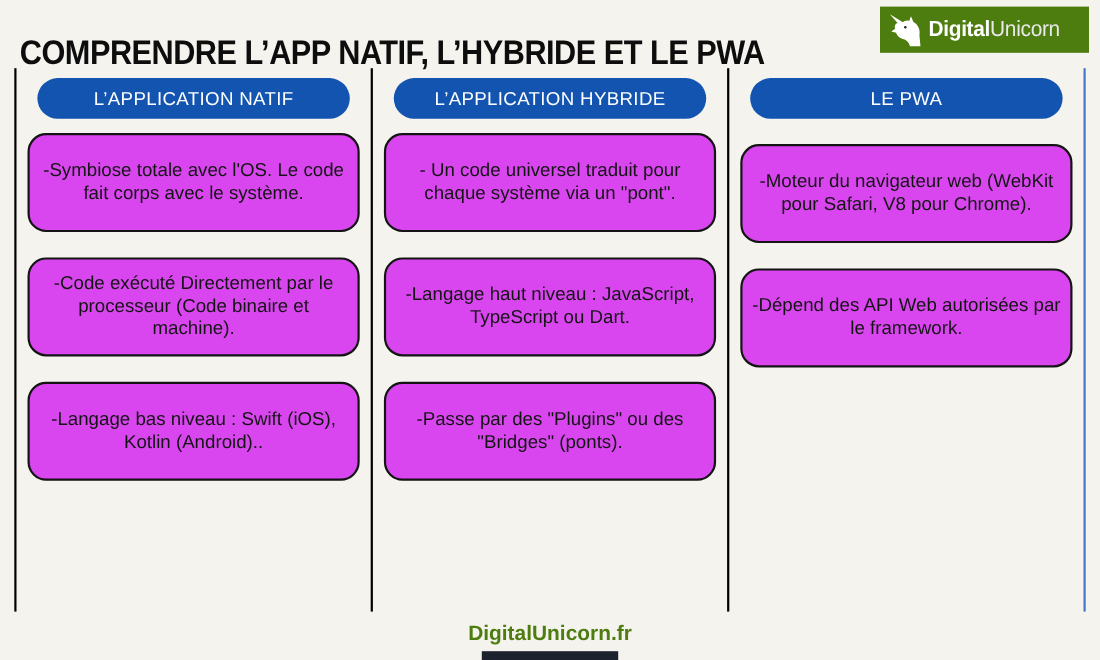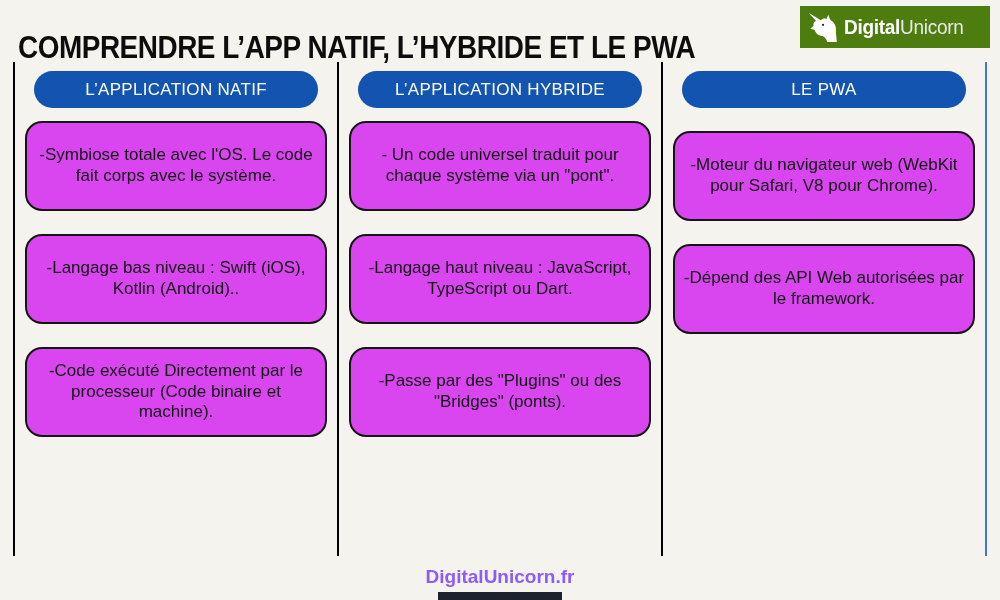--- a/index.html
+++ b/index.html
@@ -50,21 +50,21 @@
     margin-top:23px;height:90px;width:94%;
     border:2px solid #141414;border-radius:17px;
     background:#d946ef;
     display:flex;align-items:center;justify-content:center;
     text-align:center;font-size:17px;line-height:1.22;
     padding:0 7px;box-sizing:border-box;
   }
   .card.first{margin-top:13px;}
   .footer{
     position:absolute;left:0;right:0;bottom:12px;
-    text-align:center;font-size:19px;font-weight:700;color:#8b5cf6;
+    text-align:center;font-size:19px;font-weight:700;color:#4d7c0f;
   }
   .bottom-bar{
     position:absolute;bottom:0;left:50%;
     transform:translateX(-50%);
     width:124px;height:8px;background:#1C222E;
   }
 </style>
 </head>
 <body>
 
@@ -79,24 +79,24 @@
 </div>
 
 <div class="board">
 
   <div class="column">
     <div class="pill">L’APPLICATION NATIF</div>
     <div class="card first">
         <span>-Symbiose totale avec l'OS. Le code fait corps avec le système.</span>
       </div>
     <div class="card">
-        <span>-Langage bas niveau : Swift (iOS), Kotlin (Android)..</span>
+        <span>-Code exécuté Directement par le processeur (Code binaire et machine).</span>
       </div>
     <div class="card">
-        <span>-Code exécuté Directement par le processeur (Code binaire et machine).</span>
+        <span>-Langage bas niveau : Swift (iOS), Kotlin (Android)..</span>
       </div>
   </div>
 
   <div class="column">
     <div class="pill">L’APPLICATION HYBRIDE</div>
     <div class="card first">
         <span>- Un code universel traduit pour chaque système via un "pont".</span>
       </div>
     <div class="card">
         <span>-Langage haut niveau : JavaScript, TypeScript ou Dart.</span>

